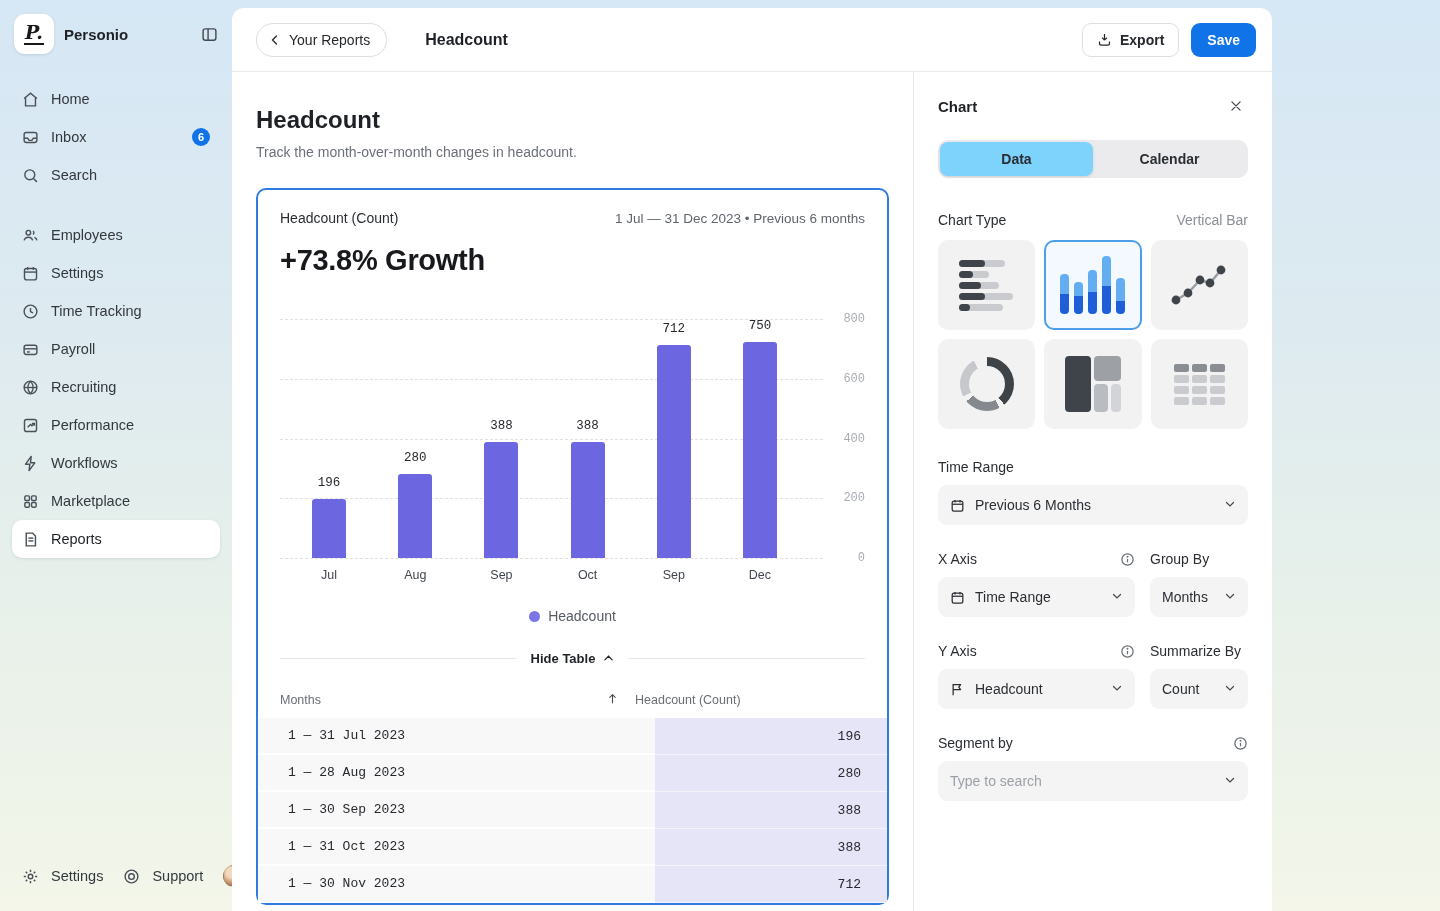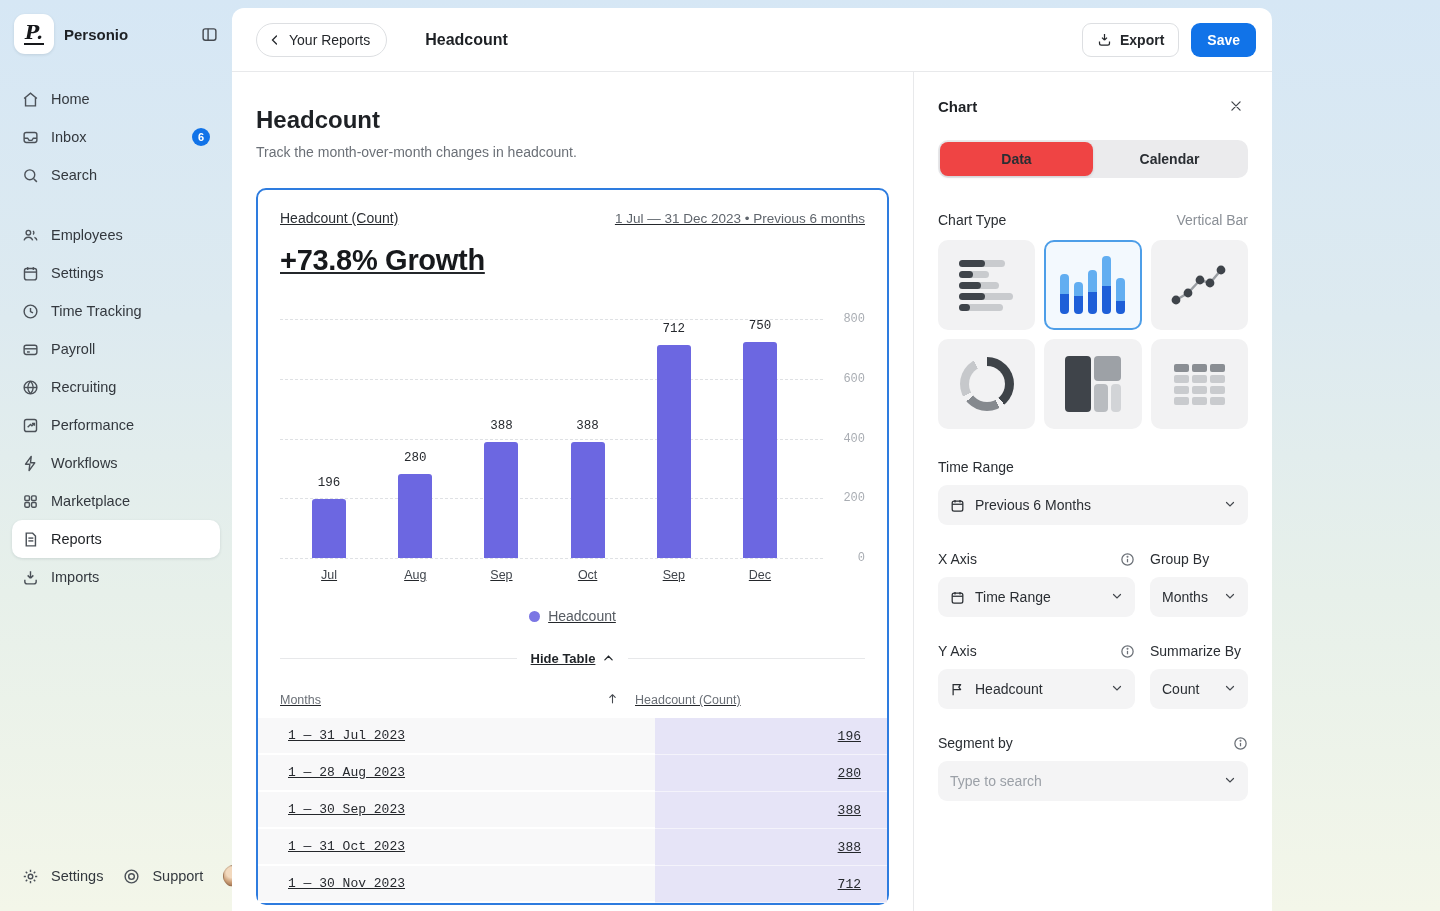--- a/index.html
+++ b/index.html
@@ -37,21 +37,21 @@
   .topbar-actions { margin-left:auto; display:flex; align-items:center; gap:12px;}
   .export-btn { display:flex; align-items:center; gap:8px; height:34px; padding:0 14px; border:1px solid #DDDFE2; border-radius:9px; background:#fff; font-size:14px; font-weight:600; color:#24272B; cursor:pointer;}
   .save-btn { height:34px; padding:0 16px; border:none; border-radius:9px; background:#1173E8; color:#fff; font-size:14px; font-weight:600; cursor:pointer;}
 
   .content-body { flex:1; display:flex; min-height:0; }
   .main { flex:1; padding:24px; overflow:hidden; }
   .page-title { font-size:24px; font-weight:700; color:#1E2125; margin-top:10px;}
   .page-subtitle { font-size:14px; color:#6B7077; margin-top:10px;}
 
   
-  .chart-card { margin-top:28px; border:2px solid #2E7CDF; border-radius:10px; padding:20px 22px 0 22px; background:#fff;text-decoration:underline; }
+  .chart-card { margin-top:28px; border:2px solid #2E7CDF; border-radius:10px; padding:20px 22px 0 22px; background:#fff; }
   .card-head { display:flex; align-items:baseline; justify-content:space-between; }
   .metric-label { font-size:14px; color:#2A2E33; }
   .range-label { font-size:13.5px; color:#5F656C; }
   .growth { font-size:29px; font-weight:700; letter-spacing:-.3px; color:#17191C; margin-top:18px;}
 
   .plot { position:relative; height:239px; margin-top:42px; }
   .grid-row { position:absolute; left:0; right:0; height:0; }
   .grid-line { position:absolute; left:0; right:42px; top:0; border-top:1px dashed #DFE1E4; }
   .tick { position:absolute; right:0; top:-7px; font-size:12px; color:#A9ADB3; }
   .bars { position:absolute; left:6px; right:62px; top:0; bottom:0; display:flex; }
@@ -77,21 +77,21 @@
   .td-period { flex:0 0 397px; background:#F8F8F9; border-bottom:2px solid #FFFFFF; display:flex; align-items:center; padding:0 30px; font-size:13px; color:#26292E;}
   .td-value { flex:1; background:#E6E4F7; border-bottom:1px solid rgba(255,255,255,.55); display:flex; align-items:center; justify-content:flex-end; padding:0 26px; font-size:13px; color:#26292E;}
 
   
   .panel { flex:0 0 359px; border-left:1px solid #E8E9EB; padding:22px 24px; overflow:hidden;}
   .panel-head { display:flex; align-items:center; justify-content:space-between; }
   .panel-title { font-size:15px; font-weight:700; color:#1E2125;}
   .close-btn { width:24px; height:24px; display:flex; align-items:center; justify-content:center; color:#44484E; cursor:pointer;}
   .segmented { margin-top:22px; background:#EBEBED; border-radius:10px; height:38px; display:flex; padding:2px;}
   .segment { flex:1; display:flex; align-items:center; justify-content:center; font-size:14px; font-weight:600; color:#2A2E33; border-radius:8px; cursor:pointer;}
-  .segment.active { background:#ef4444; box-shadow:0 1px 3px rgba(20,30,40,.14);}
+  .segment.active { background:#7dd3fc; box-shadow:0 1px 3px rgba(20,30,40,.14);}
   .section-row { display:flex; align-items:center; justify-content:space-between; margin-top:34px;}
   .plabel { font-size:14px; color:#2A2E33;}
   .pvalue-hint { font-size:14px; color:#8A8F96;}
   .tiles { margin-top:12px; display:grid; grid-template-columns:repeat(3,1fr); gap:9px;}
   .tile { height:90px; background:#F2F2F3; border:2px solid transparent; border-radius:10px; display:flex; align-items:center; justify-content:center; cursor:pointer;}
   .tile.selected { border-color:#4D9EE8; background:#F3F9FE;}
   .select { margin-top:10px; height:40px; background:#F4F4F5; border-radius:9px; display:flex; align-items:center; gap:10px; padding:0 12px; font-size:14px; color:#2A2E33; cursor:pointer;}
   .select .chev { margin-left:auto; color:#44484E; }
   .select input { border:none; background:transparent; outline:none; font-size:14px; font-family:"Liberation Sans",sans-serif; color:#2A2E33; width:100%;}
   .select input::placeholder { color:#9BA0A7; }
@@ -248,29 +248,20 @@
     </div>
     <div class="nav-item active">
       <span class="nicon">
           <svg width="17" height="17" viewBox="0 0 24 24" fill="none" stroke="currentColor" stroke-width="2">
             <path d="M6 3h9l4 4v14H6z"></path>
             <line x1="9" y1="10" x2="16" y2="10"></line>
             <line x1="9" y1="14" x2="16" y2="14"></line>
           </svg>
         </span>
       <span>Reports</span>
-    </div>
-    <div class="nav-item">
-      <span class="nicon">
-          <svg width="17" height="17" viewBox="0 0 24 24" fill="none" stroke="currentColor" stroke-width="2">
-            <path d="M12 3v10m0 0 4-4m-4 4-4-4"></path>
-            <path d="M4 15v3a3 3 0 0 0 3 3h10a3 3 0 0 0 3-3v-3"></path>
-          </svg>
-        </span>
-      <span>Imports</span>
     </div>
   </div>
 
   <div class="sidebar-bottom">
     <div class="nav-item">
       <span class="nicon">
           <svg width="17" height="17" viewBox="0 0 24 24" fill="none" stroke="currentColor" stroke-width="2">
             <circle cx="12" cy="12" r="3.2"></circle>
             <path d="M12 2.5v3M12 18.5v3M2.5 12h3M18.5 12h3M5.3 5.3l2.1 2.1M16.6 16.6l2.1 2.1M18.7 5.3l-2.1 2.1M7.4 16.6l-2.1 2.1"></path>
           </svg>

